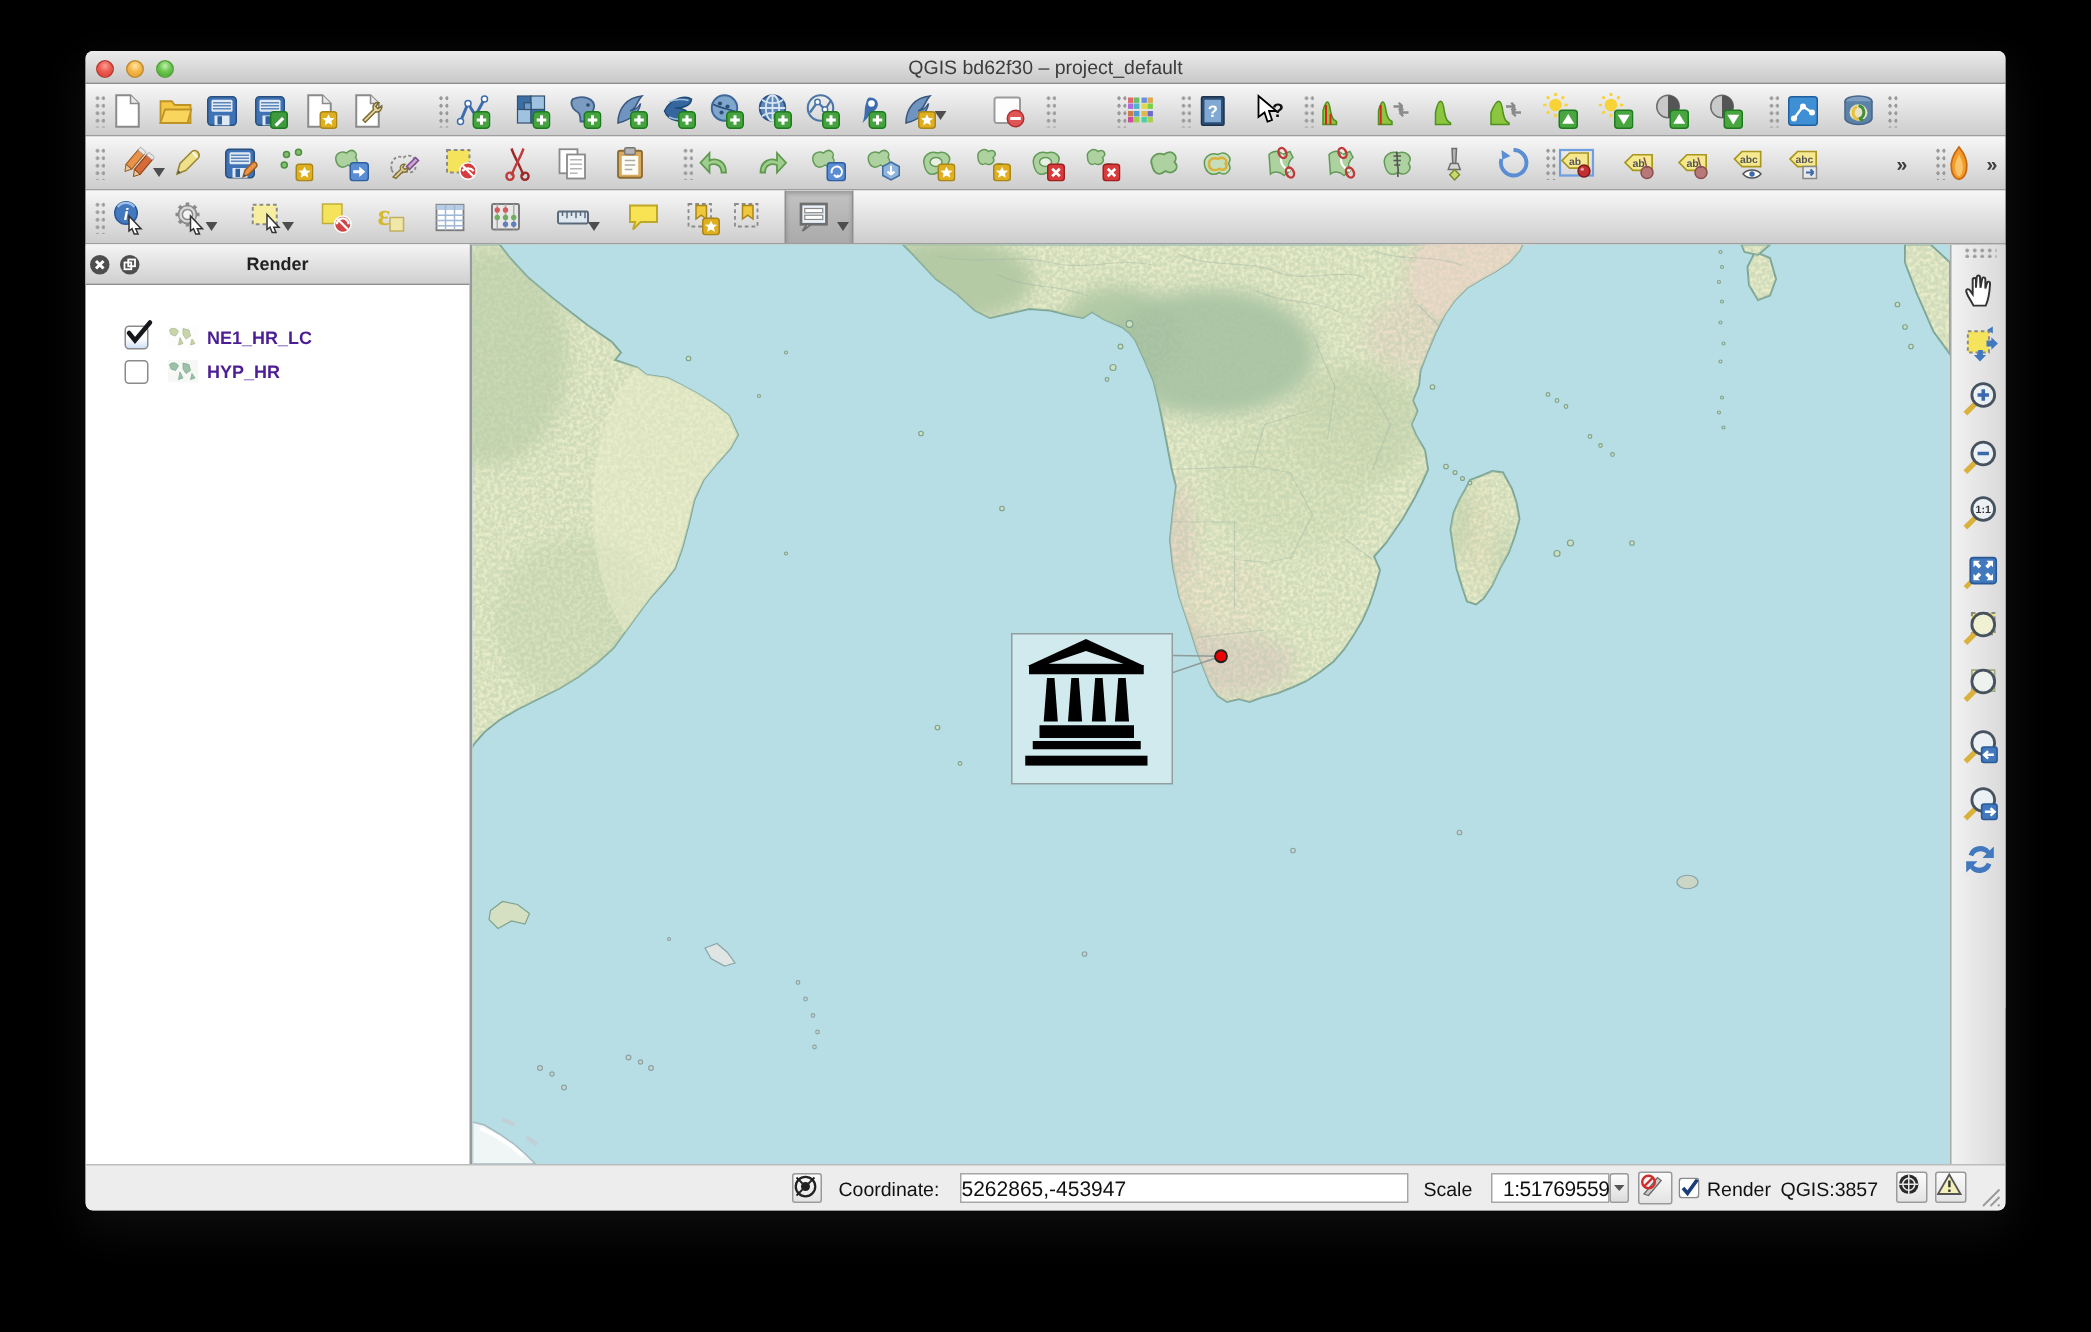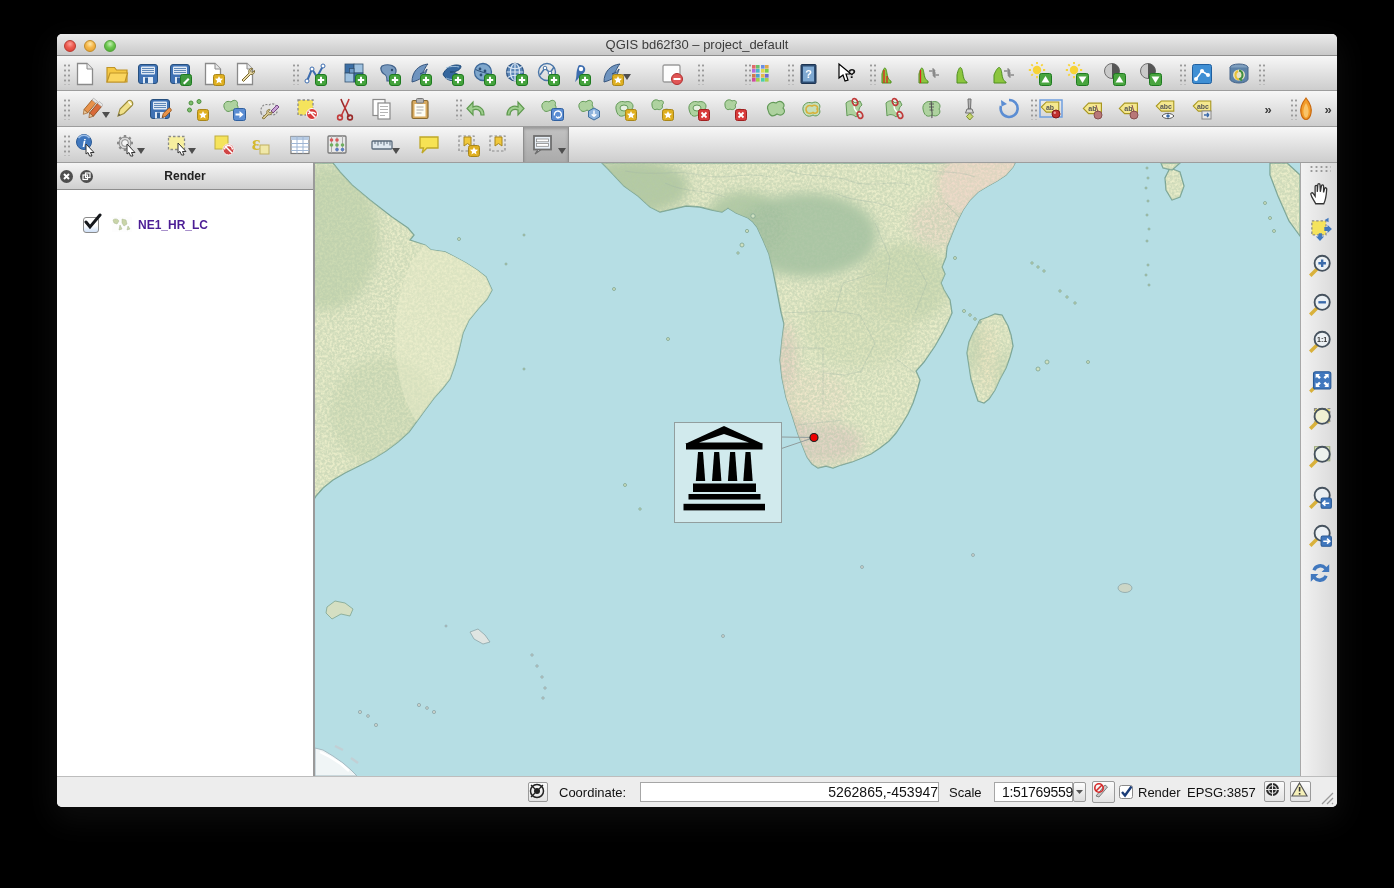--- a/index.html
+++ b/index.html
@@ -640,20 +640,28 @@
         <div class="cb">
             <svg width="22" height="20" viewBox="0 0 22 20" style="position:absolute;left:-2px;top:-5px;">
               <path d="M4,9 L8,14 L18,2" fill="none" stroke="#16181c" stroke-width="3" stroke-linecap="round"></path>
             </svg>
           </div>
           <svg class="thumb" style="top:3px;" width="20" height="15">
             <rect width="20" height="15" fill="#fdfdfd"></rect>
             <path d="M1,3 C3,1 6,2 7,4 L5,7 L2,6 Z M8,8 L10,12 L7,13 Z M10,2 L14,3 L15,7 L12,9 L10,6 Z M16,9 L18,12 L15,13 Z" fill="#c9d4a8" stroke="#a8b890" stroke-width="0.5"></path>
           </svg>
         <div class="lbl">NE1_HR_LC</div>
+      </div>
+      <div class="lrow" style="top:74px;">
+        <div class="cb" style="background:#fff;"></div>
+          <svg class="thumb" style="top:3px;" width="20" height="15">
+            <rect width="20" height="15" fill="#f5f8f5"></rect>
+            <path d="M1,3 C3,1 6,2 7,4 L5,7 L2,6 Z M8,8 L10,12 L7,13 Z M10,2 L14,3 L15,7 L12,9 L10,6 Z M16,9 L18,12 L15,13 Z" fill="#9fc0a8" stroke="#7aa890" stroke-width="0.5"></path>
+          </svg>
+        <div class="lbl">HYP_HR</div>
       </div>
     </div>
     <div id="maparea"><svg width="985" height="613" viewBox="0 0 985 613">
 <defs>
 <path id="pBrazil" d="M-2,338 L-2,0 L18,0 L25,9 L37,22 L55,37 L77,54 L93,65 L99,72 L95,77 L110,82 L116,87 L130,89 L140,94 L151,100 L162,107 L171,114 L177,127 L172,136 L163,146 L154,157 L148,170 L144,187 L140,202 L135,216 L128,225 L119,235 L110,247 L102,258 L94,269 L83,279 L71,288 L58,296 L44,303 L30,310 L18,317 L8,325 L1,333 Z"></path>
 <path id="pAfrica" d="M287,0 L294,7 L309,23 L323,33 L335,44 L345,49 L358,46 L371,43 L385,44 L397,47 L407,49 L413,45 L421,50 L433,55 L438,59 L442,64 L448,77 L454,91 L458,108 L462,128 L466,149 L469,161 L467,177 L465,197 L467,215 L471,234 L477,252 L483,271 L488,284 L492,294 L497,301 L503,305 L511,303 L518,305 L526,302 L537,299 L547,295 L556,291 L565,285 L574,278 L581,270 L587,261 L593,251 L598,240 L602,228 L605,217 L601,208 L609,199 L620,183 L628,169 L633,159 L637,150 L635,137 L629,127 L626,120 L630,111 L627,104 L631,94 L632,84 L637,71 L642,59 L648,47 L655,37 L663,29 L673,23 L682,18 L691,12 L698,4 L700,0 Z"></path>
 <path id="pMada" d="M687,152 L693,163 L696,172 L698,183 L695,194 L691,205 L685,216 L680,227 L674,236 L669,240 L663,238 L660,229 L656,216 L654,203 L652,190 L654,179 L658,170 L662,163 L665,157 L673,154 L680,151 Z"></path>
 <path id="pLanka" d="M855,5 L865,9 L869,23 L865,34 L857,37 L851,27 L850,15 Z"></path>
 <path id="pIndia" d="M846,0 L865,0 L857,7 L848,5 Z"></path>
 <path id="pSumatra" d="M955,0 L972,0 L985,12 L985,73 L974,58 L963,33 L955,12 Z"></path>
@@ -885,37 +893,37 @@
         <div style="position:absolute;left:8px;top:2px;width:22px;height:7px;background-image:radial-gradient(circle,#999 1px,transparent 1.2px);background-size:5px 4px;"></div>
       </div>
   </div>
   <div id="statusbar">
       <div class="sbtn" style="left:471px;top:5px;width:20px;height:20px;"><svg width="16" height="16" viewBox="0 0 16 16">
           <circle cx="8" cy="8" r="6.5" fill="none" stroke="#222" stroke-width="1.5"></circle>
           <circle cx="8" cy="8" r="3" fill="#222"></circle>
           <path d="M2,2 L6,6 M14,2 L10,6 M2,14 L6,10" stroke="#222" stroke-width="1.2"></path>
         </svg></div>
       <div style="position:absolute;left:502px;top:8px;">Coordinate:</div>
-      <div class="sinput" style="left:583px;top:5px;width:299px;height:20px;text-align:right;line-height:18px;">5262865,-453947</div>
+      <div class="sinput" style="left:583px;top:5px;width:299px;height:20px;text-align:left;line-height:18px;">5262865,-453947</div>
       <div style="position:absolute;left:892px;top:8px;">Scale</div>
       <div class="sinput" style="left:937px;top:5px;width:79px;height:20px;padding-left:7px;line-height:18px;letter-spacing:-0.3px;">1:51769559</div>
       <div class="sbtn" style="left:1016px;top:5px;width:13px;height:20px;background:linear-gradient(#fdfdfd,#dcdcdc);"><svg width="11" height="18">
           <path d="M2,7 H9 L5.5,11 Z" fill="#555"></path>
         </svg></div>
       <div class="sbtn" style="left:1035px;top:4px;width:23px;height:22px;"><svg width="17" height="17" viewBox="0 0 17 17">
           <path d="M3,14 L12,3 L14.5,5 L6,15 Z" fill="#c9c9c9" stroke="#666" stroke-width="0.8"></path>
           <circle cx="6" cy="6" r="4.2" fill="none" stroke="#d42a2a" stroke-width="1.6"></circle>
           <path d="M3,9 L9,3" stroke="#d42a2a" stroke-width="1.6"></path>
         </svg></div>
       <svg width="14" height="14" viewBox="0 0 14 14" style="position:absolute;left:1062px;top:8px;">
         <rect x="0.5" y="0.5" width="13" height="13" rx="2" fill="#fff" stroke="#8a8a8a"></rect>
         <path d="M3,7 L6,10.5 L12.5,1.5" fill="none" stroke="#1a3c78" stroke-width="2.4"></path>
       </svg>
       <div style="position:absolute;left:1081px;top:8px;">Render</div>
-      <div style="position:absolute;left:1130px;top:8px;">EPSG:3857</div>
+      <div style="position:absolute;left:1130px;top:8px;">QGIS:3857</div>
       <div class="sbtn" style="left:1207px;top:4px;width:21px;height:21px;"><svg width="15" height="15" viewBox="0 0 15 15">
           <circle cx="7.5" cy="7.5" r="6.5" fill="#2a2a2a"></circle>
           <circle cx="7.5" cy="7.5" r="4" fill="none" stroke="#e8e8e8" stroke-width="1"></circle>
           <path d="M7.5,1 V14 M1,7.5 H14" stroke="#e8e8e8" stroke-width="1"></path>
         </svg></div>
       <div class="sbtn" style="left:1233px;top:4px;width:21px;height:21px;"><svg width="17" height="15" viewBox="0 0 17 15">
           <path d="M8.5,1 L16,14 L1,14 Z" fill="#f5f0b8" stroke="#555" stroke-width="1.2"></path>
           <rect x="7.8" y="5" width="1.6" height="4.5" fill="#333"></rect>
           <rect x="7.8" y="11" width="1.6" height="1.6" fill="#333"></rect>
         </svg></div>

